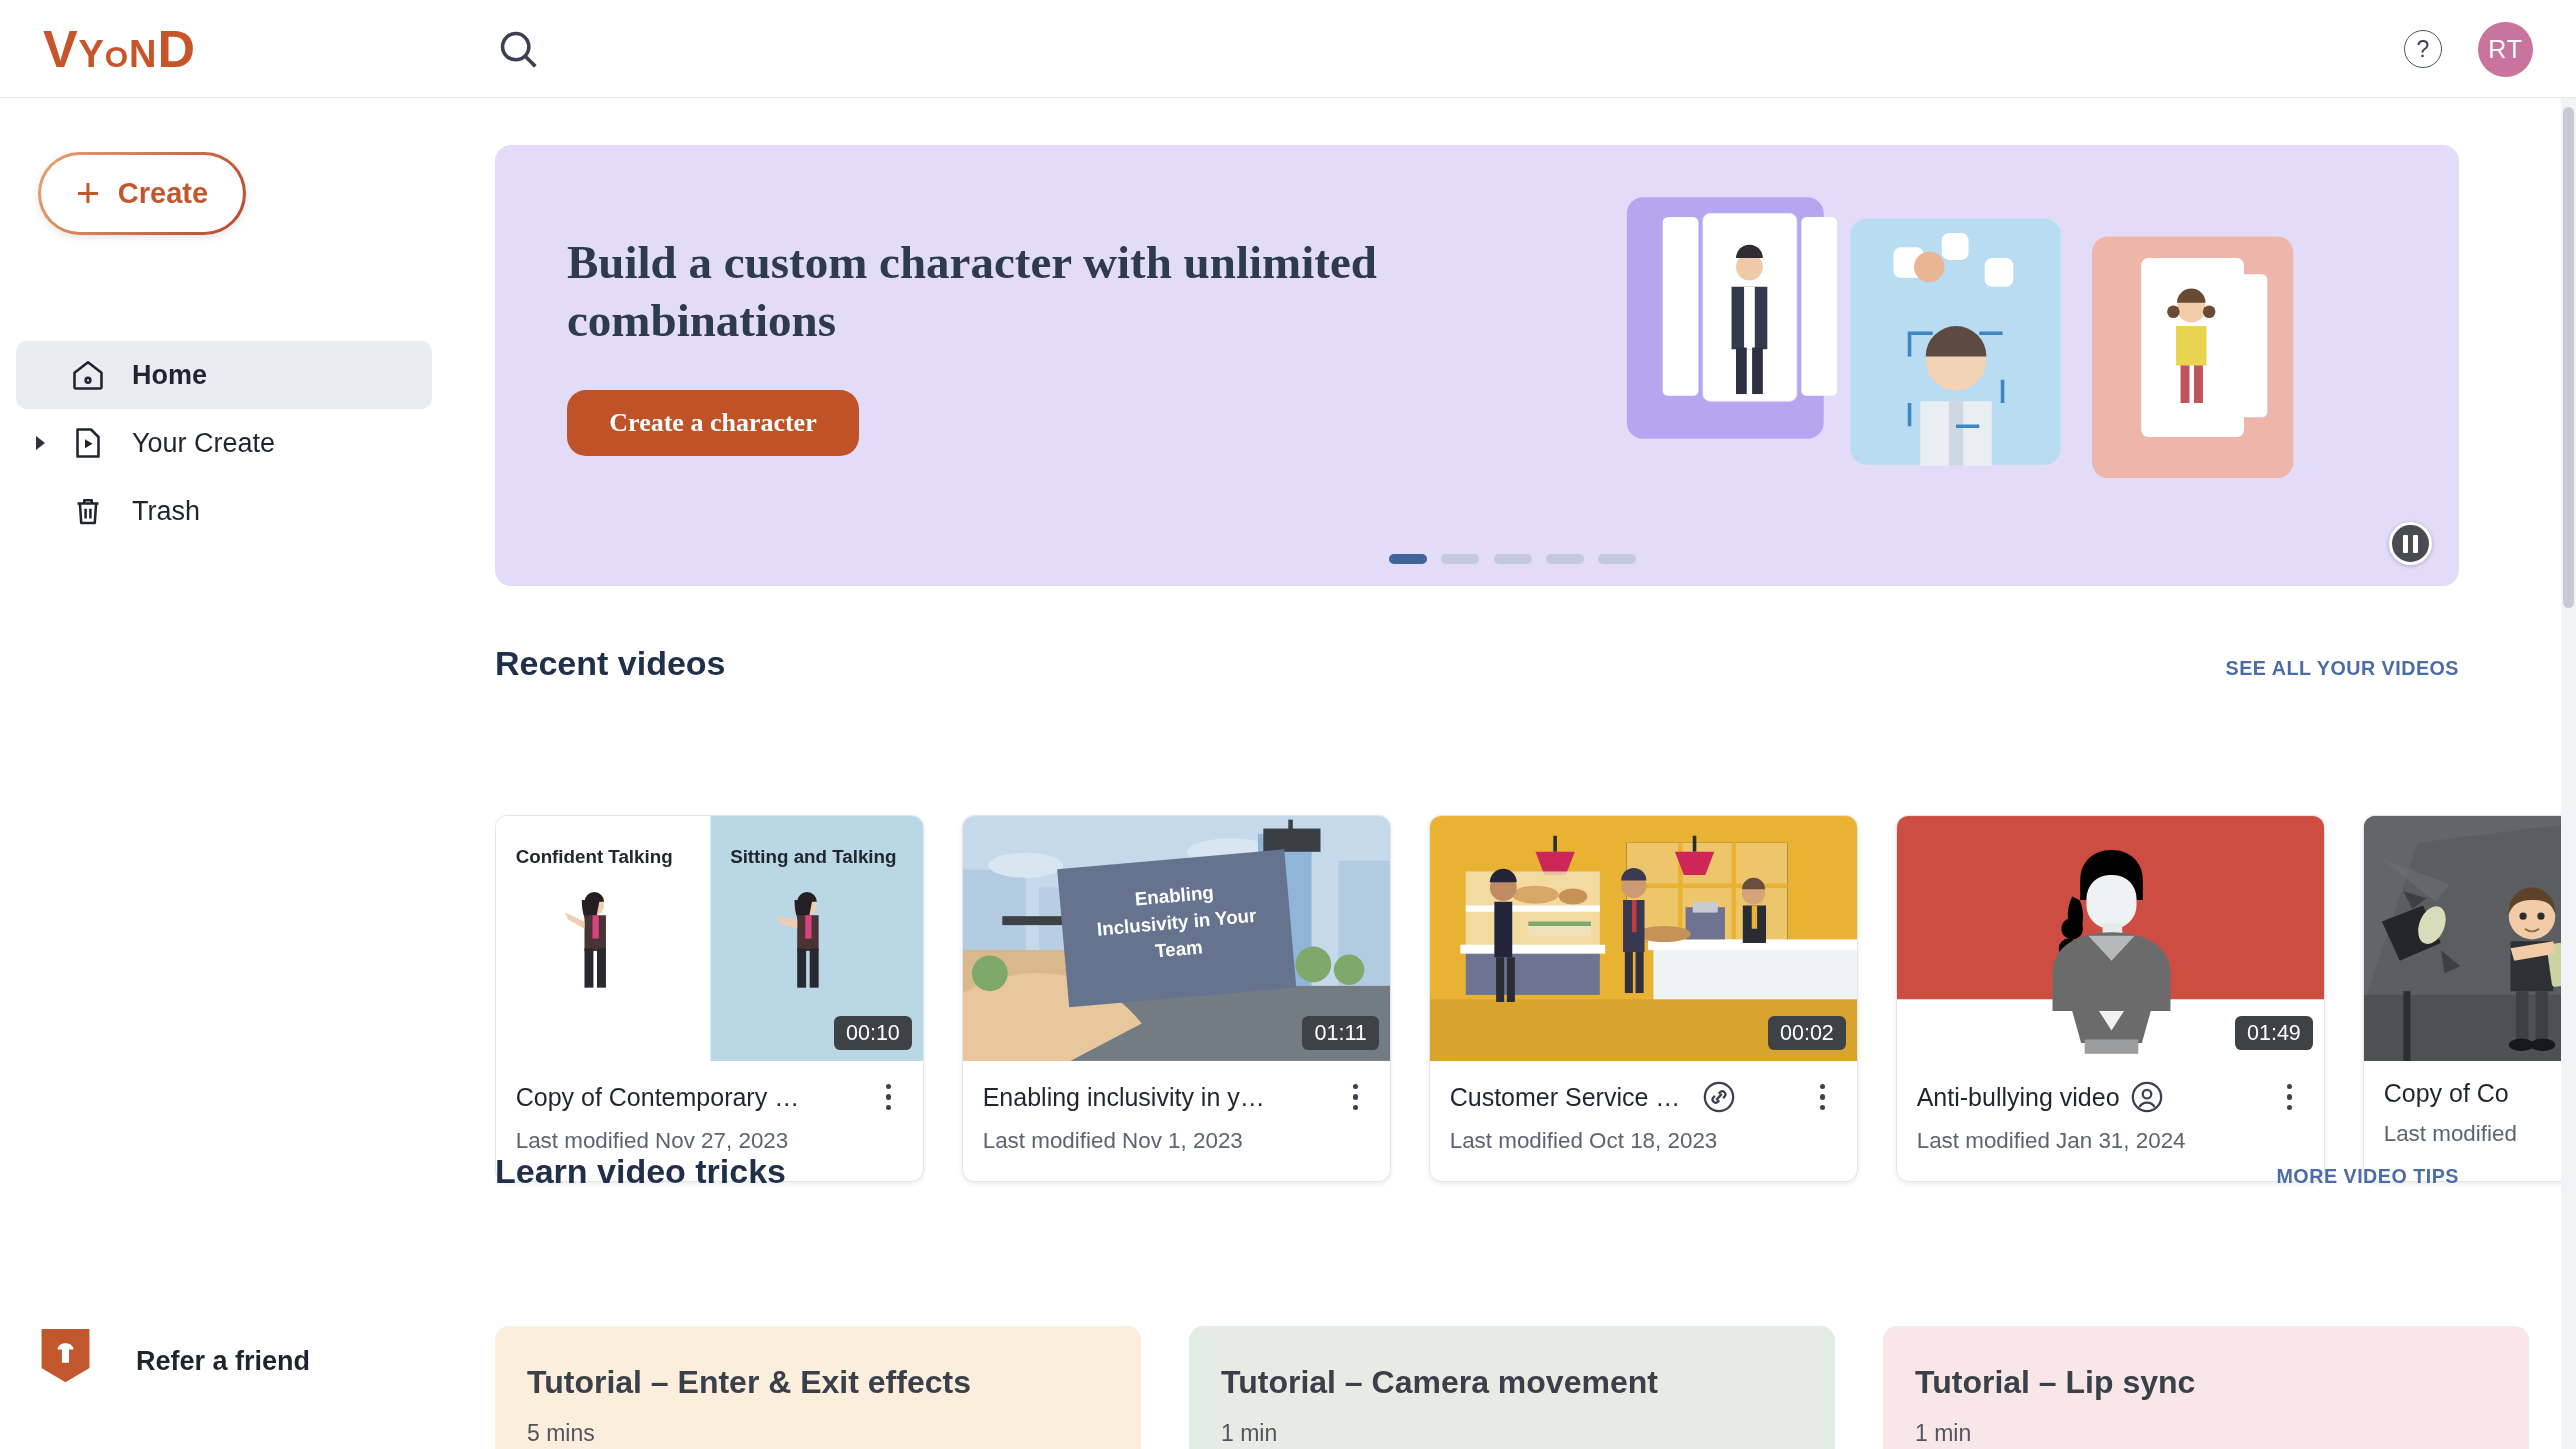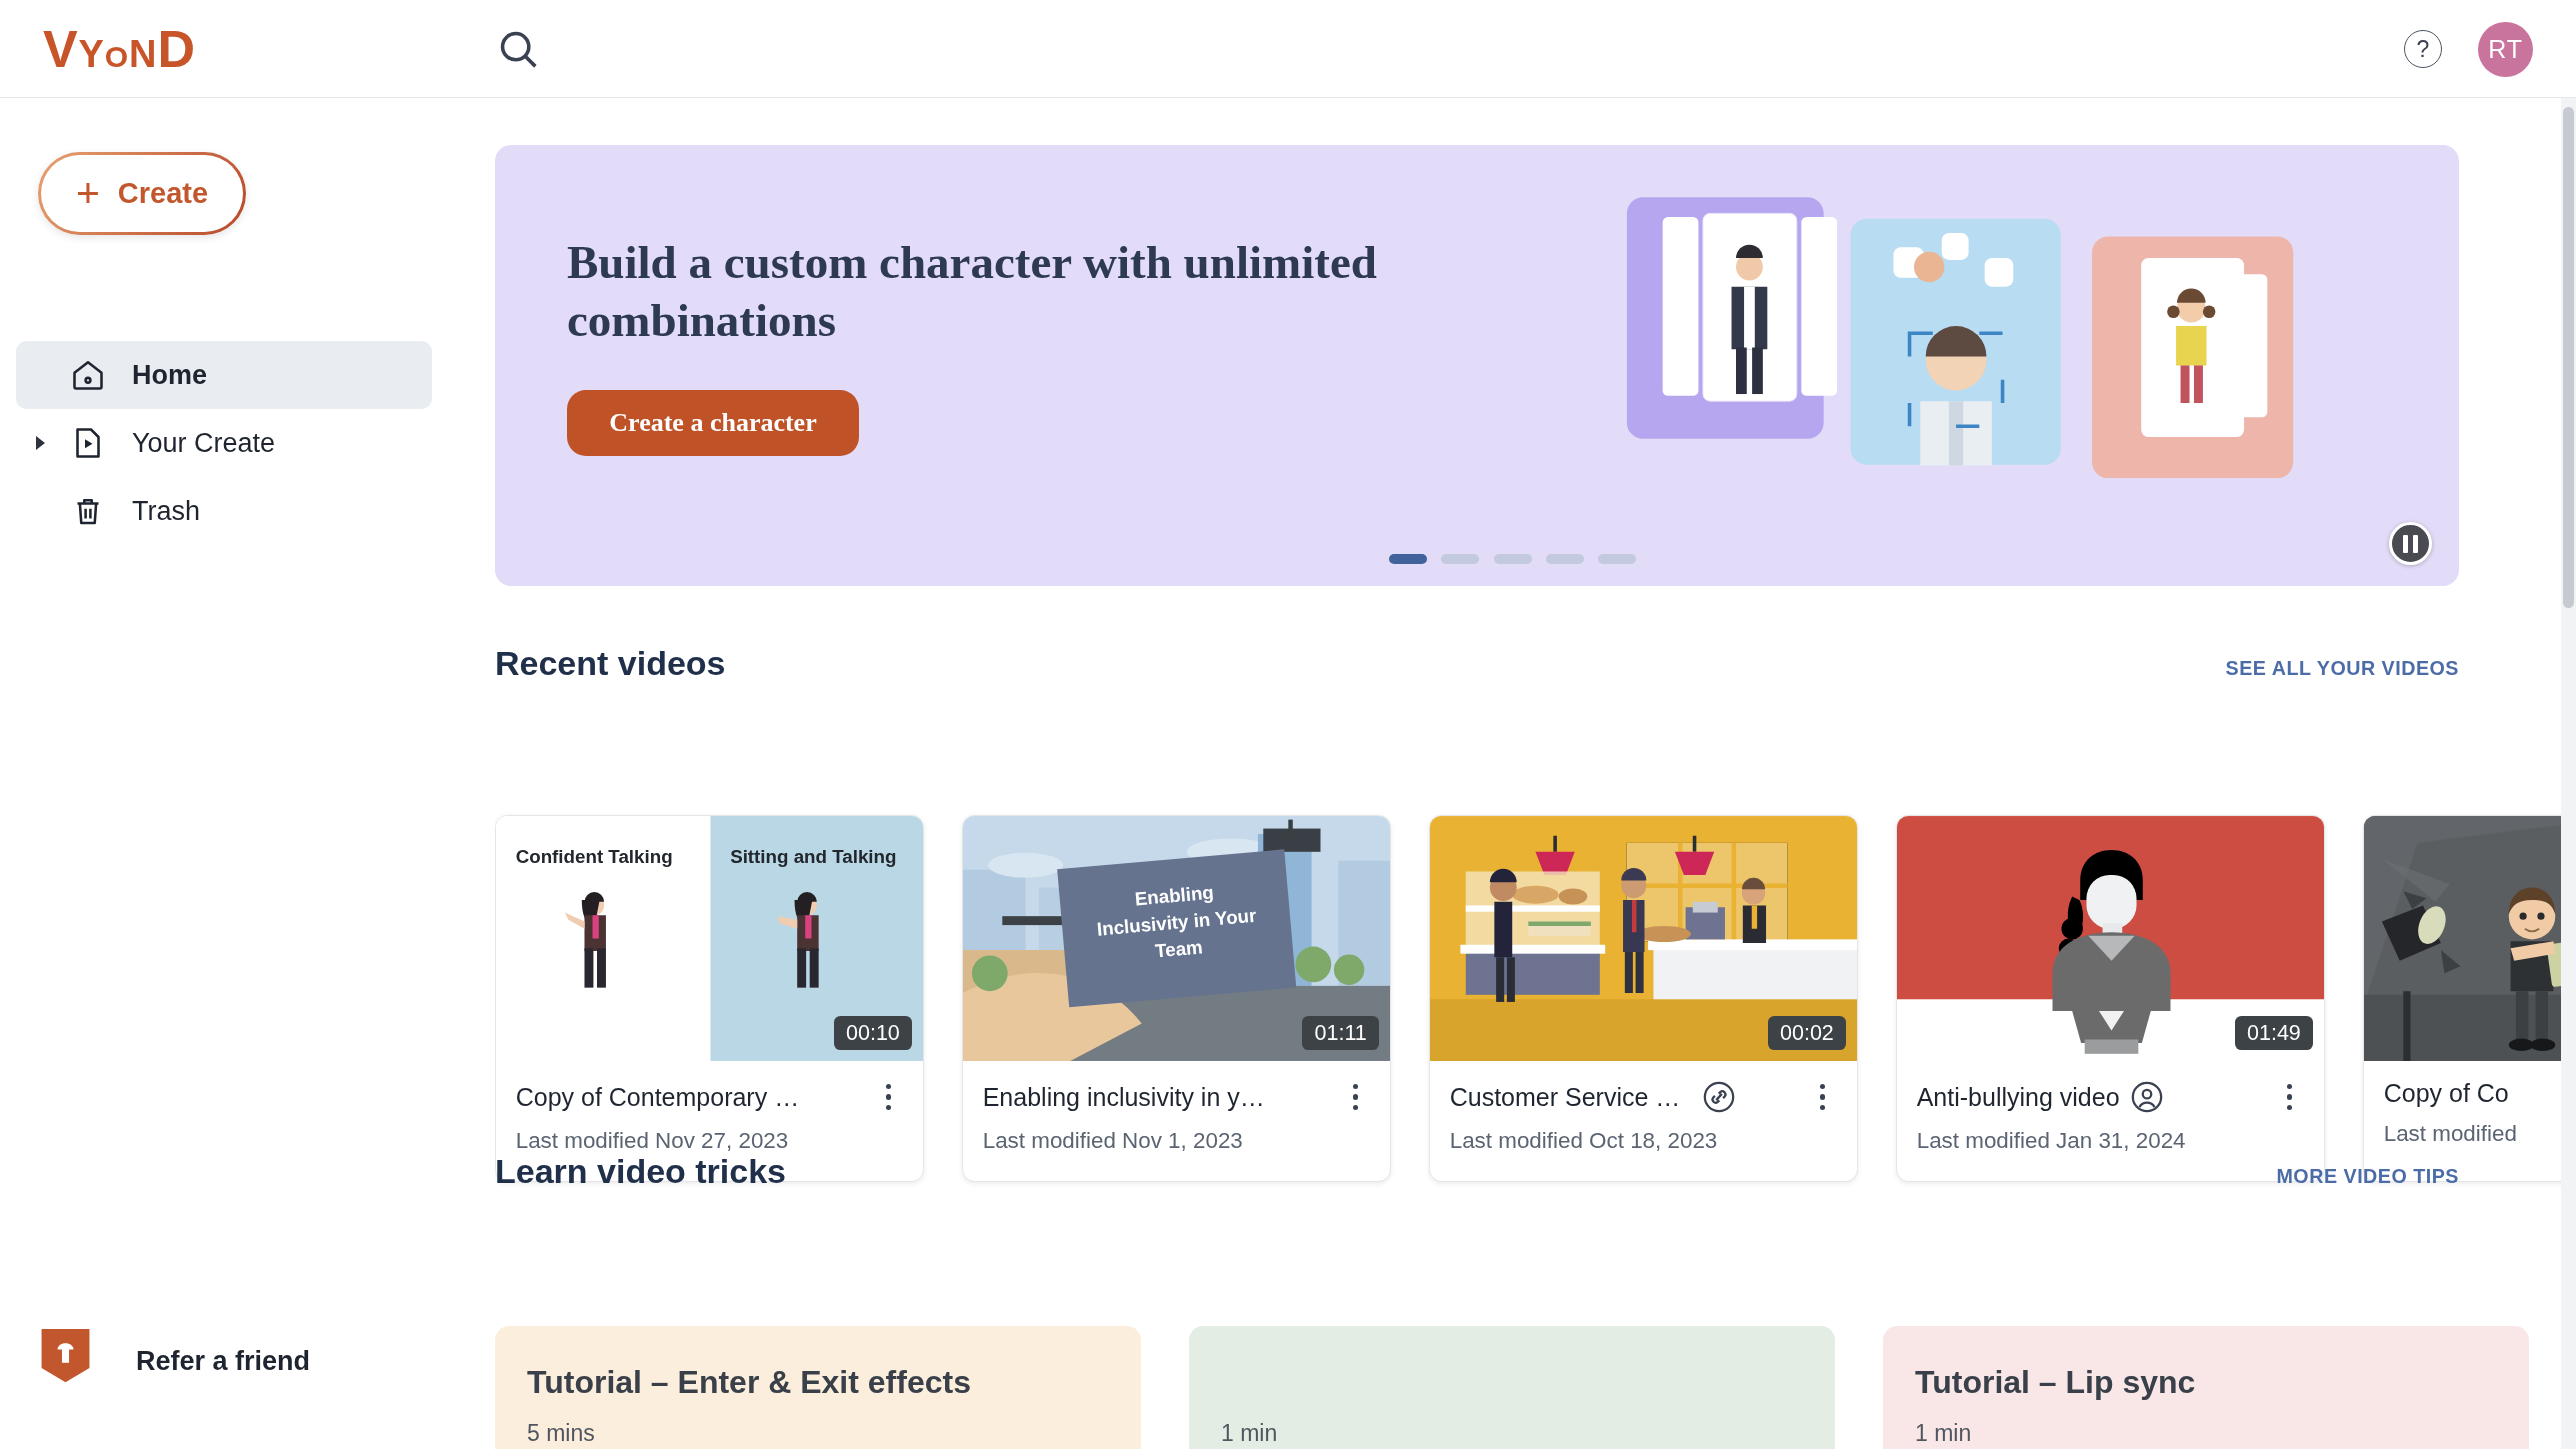--- a/index.html
+++ b/index.html
@@ -607,20 +607,21 @@
 
     <div class="trow">
 
       <div class="tcard" style="background:#fceedd">
         <div class="tcard-title">Tutorial – Enter &amp; Exit effects</div>
         <div class="tcard-dur">5 mins</div>
 
       </div>
 
       <div class="tcard" style="background:#e4ede4">
+        <div class="tcard-title">Tutorial – Camera movement</div>
         <div class="tcard-dur">1 min</div>
 
       </div>
 
       <div class="tcard" style="background:#f9e6e7">
         <div class="tcard-title">Tutorial – Lip sync</div>
         <div class="tcard-dur">1 min</div>
 
       </div>
     </div>

